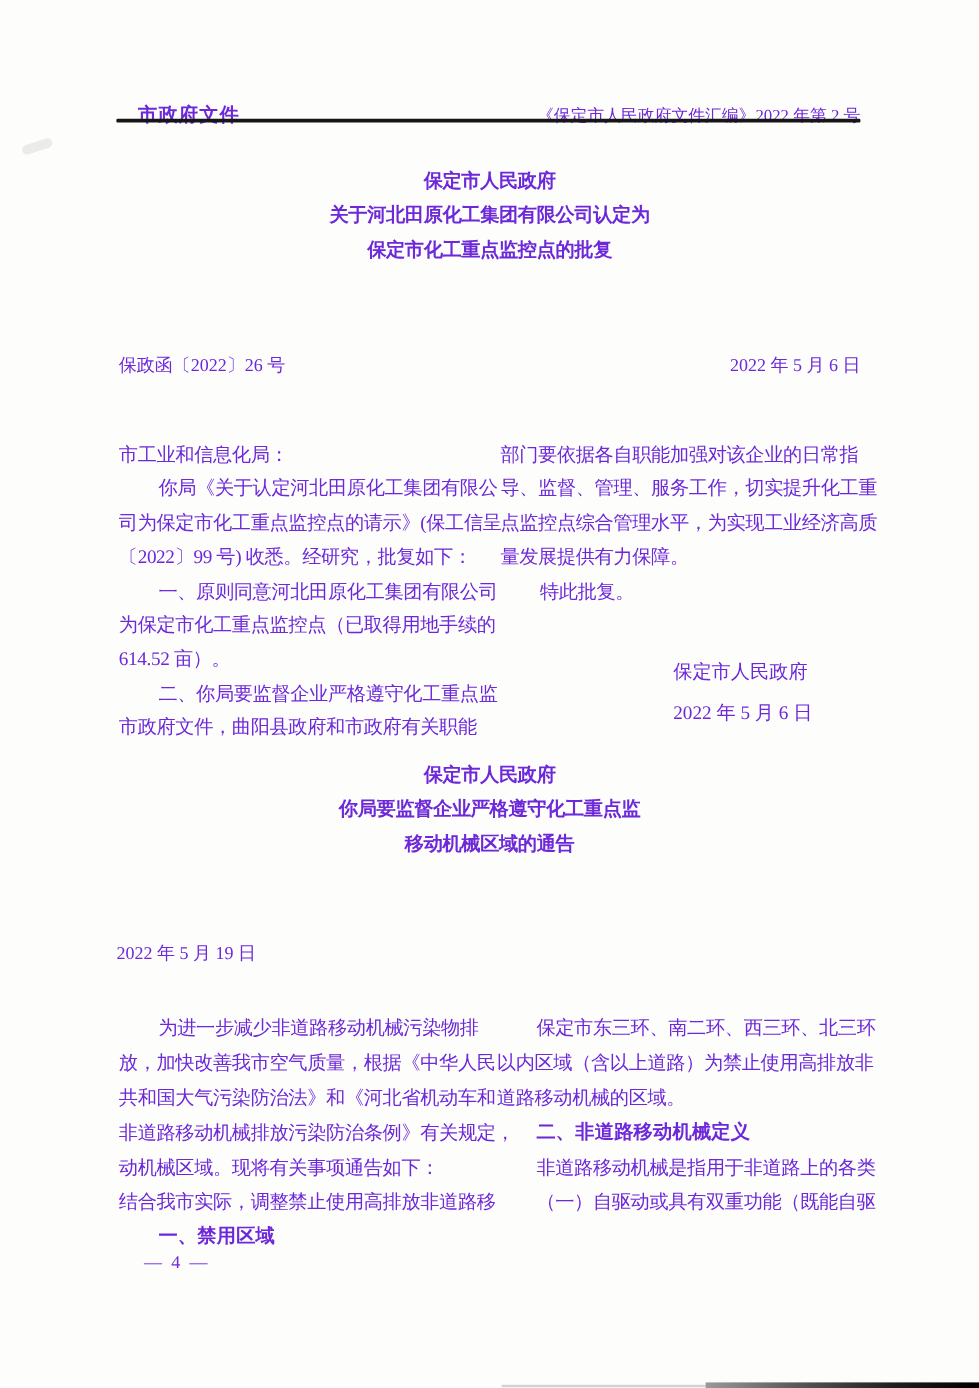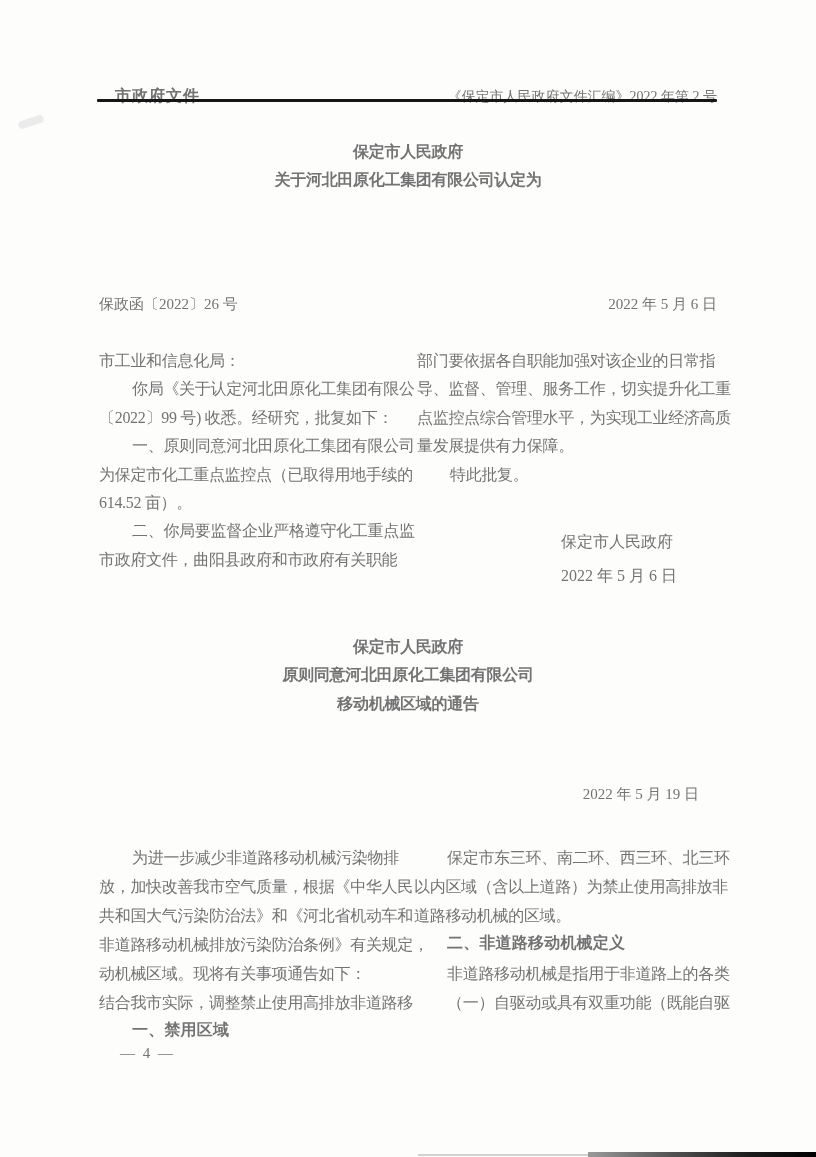--- a/index.html
+++ b/index.html
@@ -2,21 +2,21 @@
 <html><head>
 <meta charset="utf-8">
 <style>
   html, body { margin: 0; padding: 0; background: #e8e8e8; }
   .page {
     position: relative;
     width: 816px;
     height: 1157px;
     background: #fdfdfc;
     font-family: "Liberation Serif", serif;
-    color: #737373;
+    color: #6d28d9;
     overflow: hidden;
   }
 
   
   .header-row {
     position: absolute;
     top: 72px; left: 97px; width: 620px;
     display: flex; justify-content: space-between; align-items: baseline;
   }
   .header-left {
@@ -42,30 +42,30 @@
 
   
   .doc-meta {
     position: absolute; left: 99px; width: 618px;
     display: flex; justify-content: space-between;
     font-size: 15px;
   }
   .meta-1 { top: 295px; gap: 34px; }
   .date-row-2 {
     position: absolute; left: 97px; width: 620px;
-    text-align: right; font-size: 15px; padding-right: 0;
+    text-align: left; font-size: 15px; padding-right: 0;
   }
   .date-row-2 { top: 785px; box-sizing: border-box; padding-right: 18px; }
 
   
   .cols {
     position: absolute; left: 99px; width: 620px;
     display: flex; gap: 15px;
   }
-  .cols-1 { top: 347px; }
+  .cols-1 { top: 366px; }
   .cols-2 { top: 843px; gap: 12px; }
   .col { width: 303px; }
   .line {
     font-size: 16px; line-height: 28.4px;
     white-space: nowrap; letter-spacing: -0.3px;
   }
   .cols-2 .line { line-height: 29px; }
   .line.indent { padding-left: 33px; }
   .line.bold { font-weight: bold; letter-spacing: 0.2px; font-family: Liberation Mono, monospace; }
 
@@ -104,31 +104,33 @@
 
   <div class="header-row">
     <span class="header-left">市政府文件</span>
     <span class="header-right">《保定市人民政府文件汇编》2022 年第 2 号</span>
   </div>
   <div class="header-rule"></div>
 
   <div class="doc-title title-1">
       <div class="line">保定市人民政府</div>
       <div class="line">关于河北田原化工集团有限公司认定为</div>
+      <div class="line">保定市化工重点监控点的批复</div>
     </div>
 
   <div class="doc-meta meta-1">
     <span>保政函〔2022〕26 号</span>
     <span>2022 年 5 月 6 日</span>
   </div>
 
   <div class="cols cols-1">
     <div class="col">
         <div class="line">市工业和信息化局：</div>
         <div class="line indent">你局《关于认定河北田原化工集团有限公</div>
+        <div class="line">司为保定市化工重点监控点的请示》(保工信呈</div>
         <div class="line">〔2022〕99 号) 收悉。经研究，批复如下：</div>
         <div class="line indent">一、原则同意河北田原化工集团有限公司</div>
         <div class="line">为保定市化工重点监控点（已取得用地手续的</div>
         <div class="line">614.52 亩）。</div>
         <div class="line indent">二、你局要监督企业严格遵守化工重点监</div>
         <div class="line">市政府文件，曲阳县政府和市政府有关职能</div>
       </div>
     <div class="col">
       <div>
           <div class="line">部门要依据各自职能加强对该企业的日常指</div>
@@ -139,21 +141,21 @@
         </div>
       <div class="signature">
         <div>保定市人民政府</div>
         <div>2022 年 5 月 6 日</div>
       </div>
     </div>
   </div>
 
   <div class="doc-title title-2">
       <div class="line">保定市人民政府</div>
-      <div class="line">原则同意河北田原化工集团有限公司</div>
+      <div class="line">你局要监督企业严格遵守化工重点监</div>
       <div class="line">移动机械区域的通告</div>
     </div>
 
   <div class="date-row-2">
     <span>2022 年 5 月 19 日</span>
   </div>
 
   <div class="cols cols-2">
     <div class="col">
         <div class="line indent">为进一步减少非道路移动机械污染物排</div>

